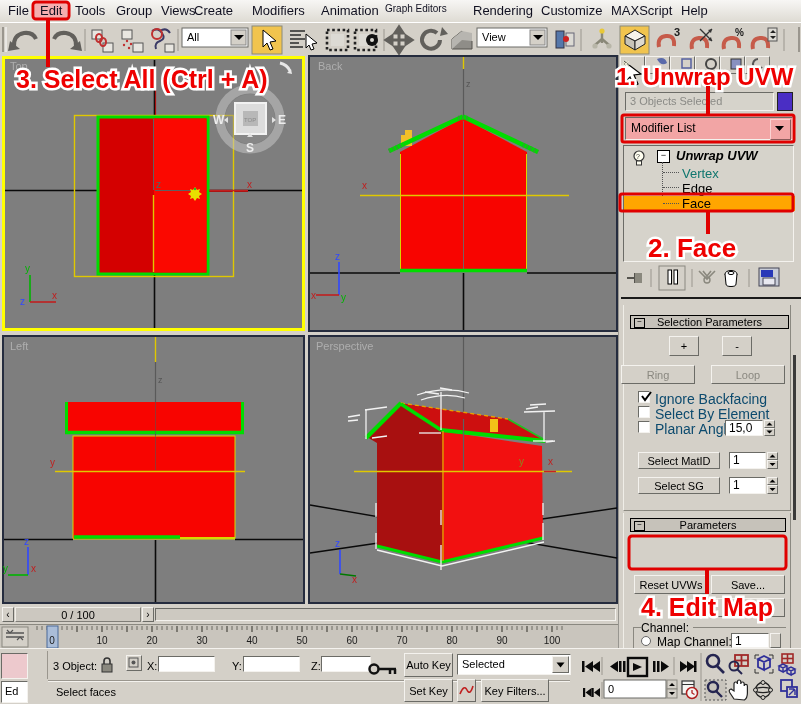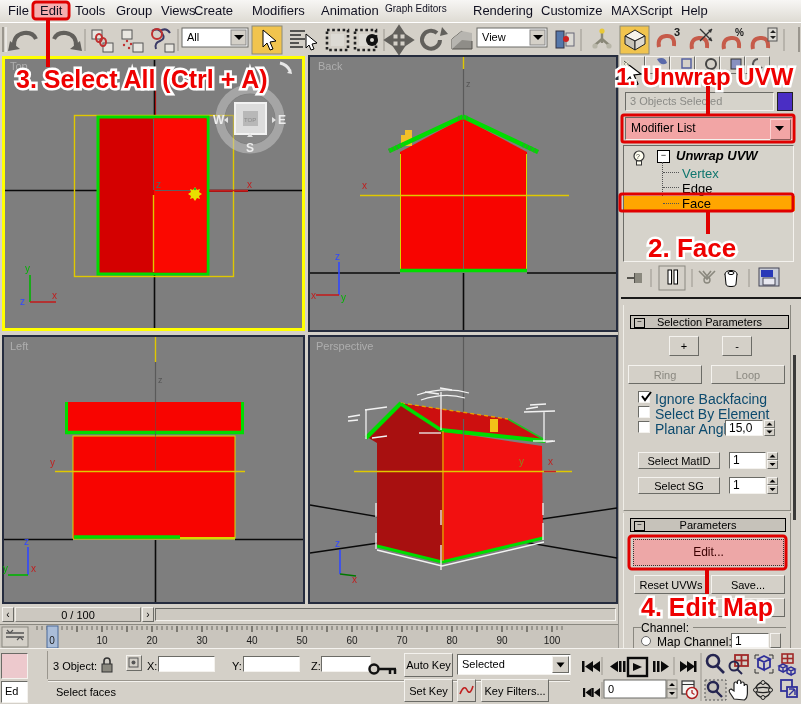--- a/index.html
+++ b/index.html
@@ -389,21 +389,21 @@
     <rect x="144" y="14" width="12" height="7" fill="#e8e8f0" stroke="#445"></rect>
   </svg>
   <div class="abs" style="left:2px;top:242px;width:181px;height:2px;background:#1a1a1a"></div>
 
   <div class="abs" style="left:4px;top:250px;width:166px;height:205px;border-left:1px solid #f0eee8;border-right:1px solid #8a8880;border-bottom:1px solid #8a8880"></div>
   <div class="abs" style="left:11px;top:260px;width:159px;height:14px;background:#c6c2ba;border:1px solid #000;box-sizing:border-box;font-size:11px;text-align:center;line-height:12px;color:#000">Selection Parameters
     <div class="abs" style="left:3px;top:2px;width:9px;height:8px;background:#c6c2ba;border:1px solid #000;font-size:8px;line-height:6px">−</div>
   </div>
   <div class="btn" style="left:50px;top:281px;width:30px;height:20px;line-height:19px">+</div>
   <div class="btn" style="left:103px;top:281px;width:30px;height:20px;line-height:19px">-</div>
-  <div class="btn" style="left:9px;top:310px;width:74px;height:19px;line-height:18px;color:#8a8880">Ring</div>
+  <div class="btn" style="left:2px;top:310px;width:74px;height:19px;line-height:18px;color:#8a8880">Ring</div>
   <div class="btn" style="left:92px;top:310px;width:74px;height:19px;line-height:18px;color:#8a8880">Loop</div>
   <div class="sunk" style="left:19px;top:336px;width:12px;height:12px;background:#fff"></div>
   <svg width="14" height="13" style="position:absolute;left:20px;top:335px">
       <path d="M3 6 l3 4 l6 -8" fill="none" stroke="#000" stroke-width="2"></path>
     </svg>
   <div class="abs t12" style="left:36px;top:336px">Ignore Backfacing</div>
   <div class="sunk" style="left:19px;top:351px;width:12px;height:12px;background:#fff"></div>
   <div class="abs t12" style="left:36px;top:351px">Select By Element</div>
   <div class="sunk" style="left:19px;top:366px;width:12px;height:12px;background:#fff"></div>
   <div class="abs t12" style="left:36px;top:366px">Planar Angle</div>
@@ -434,21 +434,20 @@
     <svg width="11" height="17" style="position:absolute;left:0;top:0">
         <path d="M2.5 5.5 l3 -3 l3 3 z" fill="#000"></path>
         <path d="M2.5 11 l3 3 l3 -3 z" fill="#000"></path>
       </svg>
   </div>
 
   <div class="abs" style="left:4px;top:458px;width:166px;height:135px;border-left:1px solid #f0eee8;border-right:1px solid #8a8880"></div>
   <div class="abs" style="left:11px;top:463px;width:156px;height:14px;background:#c6c2ba;border:1px solid #000;box-sizing:border-box;font-size:11px;text-align:center;line-height:12px;color:#000">Parameters
     <div class="abs" style="left:3px;top:2px;width:9px;height:8px;background:#c6c2ba;border:1px solid #000;font-size:8px;line-height:6px">−</div>
   </div>
-  <div class="abs" style="left:14px;top:484px;width:151px;height:27px;background:#eda7a7;border:1px dotted #333;box-sizing:border-box;font-size:12px;text-align:center;line-height:25px;color:#3a0000">Edit...</div>
   <div class="btn" style="left:15px;top:520px;width:74px;height:19px;line-height:18px">Reset UVWs</div>
   <div class="btn" style="left:92px;top:520px;width:74px;height:19px;line-height:18px">Save...</div>
   <div class="btn" style="left:92px;top:543px;width:74px;height:19px;line-height:18px"></div>
 
   <div class="abs" style="left:14px;top:572px;width:152px;height:21px;border-left:1px solid #8a8880;border-top:1px solid #8a8880"></div>
   <div class="abs" style="left:22px;top:566px;width:52px;height:12px;background:#d4d0c8;font-size:12px;color:#000">Channel:</div>
   <div class="abs" style="left:22px;top:581px;width:10px;height:10px;border:1px solid #666;border-radius:50%;background:#fff;box-sizing:border-box"></div>
   <div class="abs" style="left:38px;top:580px;font-size:12px;color:#000">Map Channel:</div>
   <div class="sunk" style="left:112px;top:578px;width:38px;height:15px;background:#fff;font-size:12px;padding-left:3px">1</div>
   <div class="btn" style="left:151px;top:578px;width:11px;height:15px"></div>

